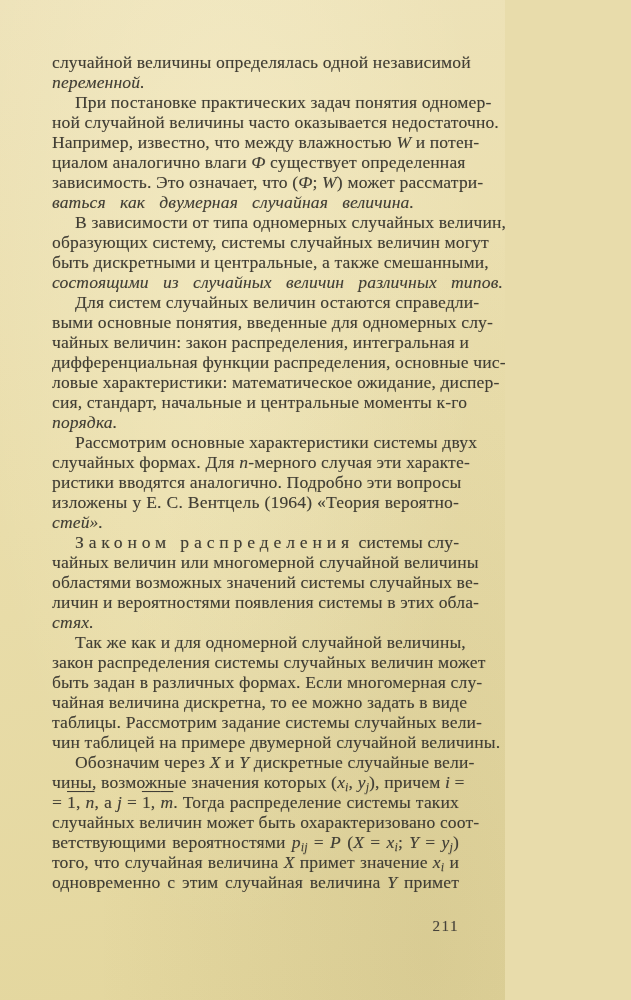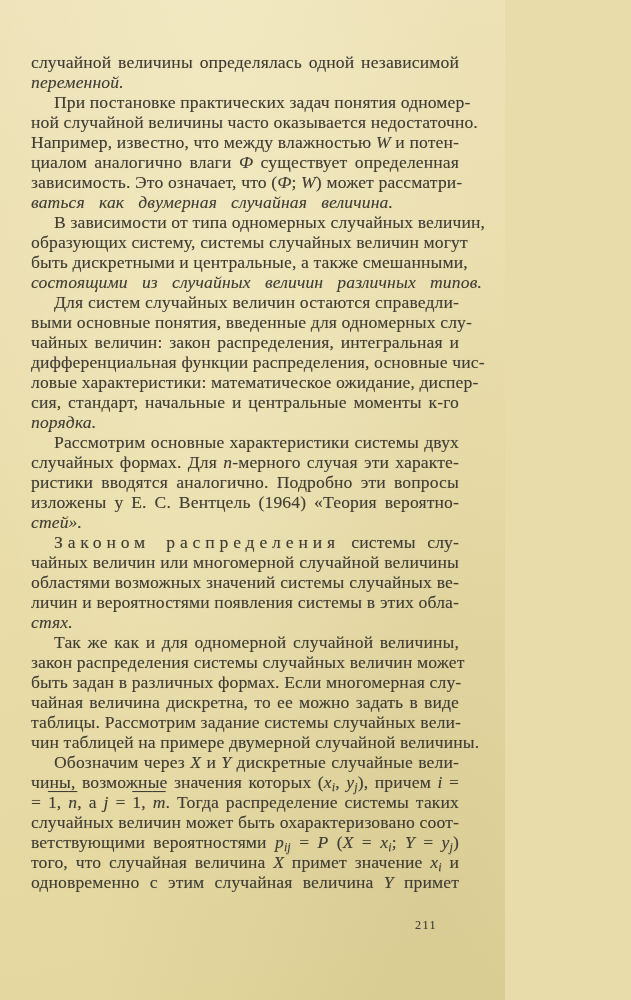--- a/index.html
+++ b/index.html
@@ -5,21 +5,21 @@
   html,body{margin:0;padding:0;}
   body{
     width:631px;height:1000px;
     font-family:"Liberation Serif", serif;
     background:#e8dcab;
   }
   .page{
     position:relative;
     width:505px;height:1000px;
     box-sizing:border-box;
-    padding:52px 46px 0 31px;
+    padding:52px 46px 0 52px;
     overflow:hidden;
     background:
       radial-gradient(ellipse at 45% 25%, rgba(255,250,222,0.30), rgba(255,250,222,0) 65%),
       radial-gradient(ellipse at 85% 95%, rgba(120,105,50,0.10), rgba(120,105,50,0) 55%),
       linear-gradient(168deg, #eee3ba 0%, #e9ddaa 48%, #e3d69d 100%);
     color:#413e35;
   }
   .para{margin:0;}
   .line{
     height:20px;
@@ -33,22 +33,22 @@
   }
   .line.end{text-align-last:left;font-style:italic;}
   .line.wide{word-spacing:0.55em;}
   .line.first{text-indent:23px;}
   .s-i{font-style:italic;}
   .s-sub{font-size:68%;line-height:0;vertical-align:-0.28em;}
   .s-ov{text-decoration:overline;text-decoration-thickness:1px;}
   .s-sp{letter-spacing:0.28em;}
   .page-number{
     position:absolute;
-    top:918px;right:68px;
-    font-size:12px;
+    top:918px;right:46px;
+    font-size:15px;
     letter-spacing:1.5px;
     color:#45423a;
     text-shadow:0.2px 0.2px 0.7px rgba(65,62,53,0.38);
   }
 </style>
 </head>
 <body style="background-color: rgb(232, 220, 171);">
 
 <div class="page" style="color: rgb(65, 62, 53);">
   <div>

